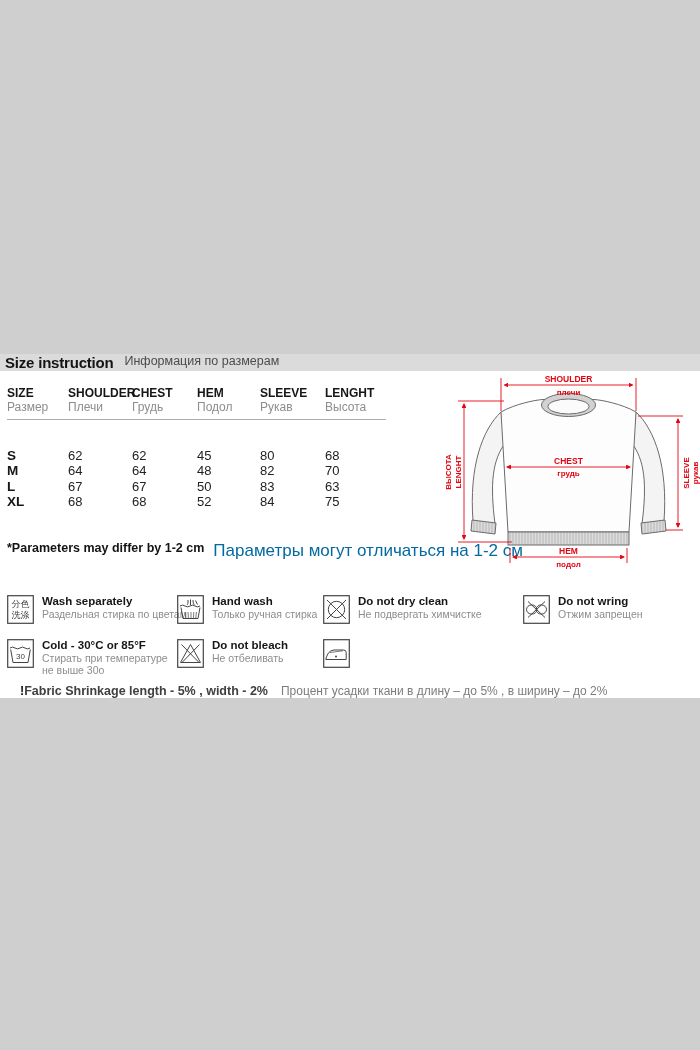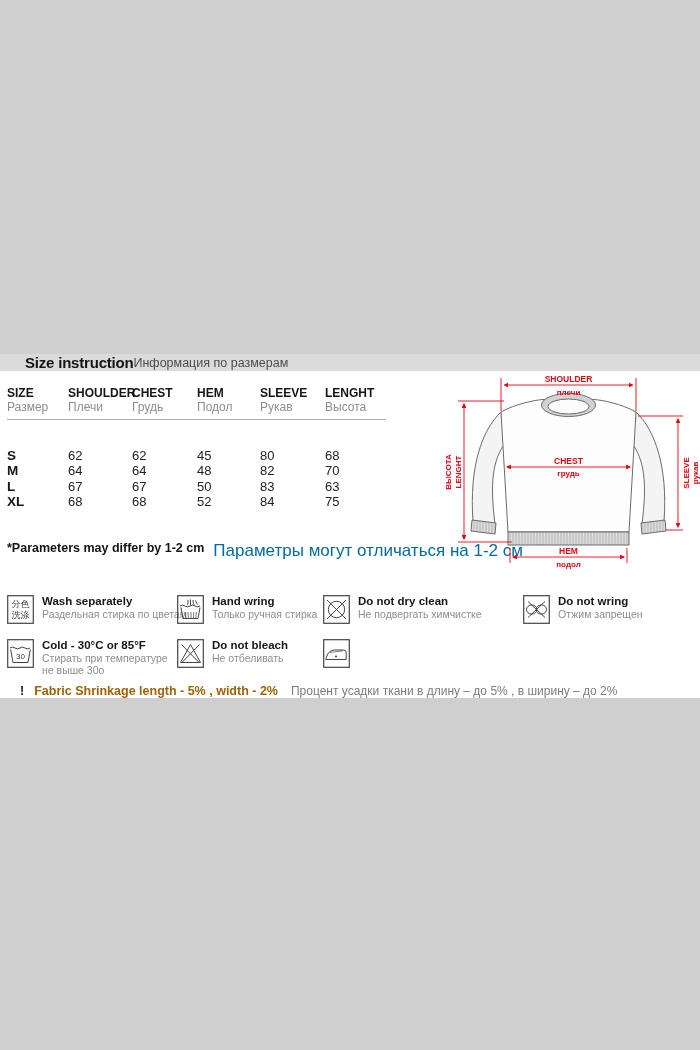--- a/index.html
+++ b/index.html
@@ -1,19 +1,19 @@
 <!DOCTYPE html>
 <html><head>
 <meta charset="utf-8">
 <style>
   *{margin:0;padding:0;box-sizing:border-box}
   html,body{width:700px;height:1050px}
   body{background:#cfcfcf;font-family:"Liberation Sans",sans-serif;position:relative;overflow:hidden}
   .content{position:absolute;left:0;top:354px;width:700px;height:344px;background:#ffffff}
-  .band{position:absolute;left:0;width:700px;height:17px;background:#dbdbdb;display:flex;align-items:center;padding-left:25px;}
+  .band{position:absolute;left:0;width:700px;height:17px;background:#dbdbdb;display:flex;align-items:flex-start;padding-left:5px;gap:11px}
   .band-size{top:0}
   .band-care{top:214px}
   .band .t{font-size:15px;font-weight:bold;color:#141414;letter-spacing:-0.2px;white-space:nowrap}
   .band .s{font-size:12.5px;color:#4c4c4c;white-space:nowrap}
   .trow{position:absolute;left:7px;display:grid;grid-template-columns:61px 64px 65px 63px 65px 60px}
   .thead-en{top:32px}
   .thead-ru{top:46px}
   .th{font-size:12px;font-weight:bold;color:#161616}
   .tru{font-size:12px;color:#8d8d8d}
   .rule{position:absolute;left:7px;top:65px;width:379px;height:1px;background:#aeaeae}
@@ -27,21 +27,21 @@
   .care{position:absolute;display:flex;gap:8px}
   .cicon{width:27px;height:29px;flex:none}
   .ctext b{display:block;font-size:11.5px;font-weight:bold;color:#161616;line-height:13px;white-space:nowrap}
   .ctext i{display:block;font-style:normal;font-size:10.5px;color:#8d8d8d;line-height:12px;white-space:nowrap}
   .ctext i.wrap130{white-space:normal;max-width:132px}
   .ctext i.wrap185{white-space:normal;max-width:188px}
   .c1{left:7px;top:241px}.c2{left:177px;top:241px}.c3{left:323px;top:241px}.c4{left:523px;top:241px}
   .c5{left:7px;top:285px}.c6{left:177px;top:285px}.c7{left:323px;top:285px}
   .snote{position:absolute;left:7px;top:330px;display:flex;align-items:baseline}
   .snote .ex{font-size:12.5px;font-weight:bold;color:#141414}
-  .snote b{font-size:12.5px;font-weight:bold;color:#a16207;margin-left:10px;white-space:nowrap}
+  .snote b{font-size:12.5px;font-weight:bold;color:#404040;white-space:nowrap}
   .snote span{font-size:12px;color:#7c7c7c;margin-left:13px;white-space:nowrap}
   svg text{font-family:"Liberation Sans",sans-serif}
 </style>
 </head>
 <body>
 
 <div class="content">
 
   <div class="band band-size">
     <span class="t">Size instruction</span>
@@ -177,21 +177,21 @@
         <path d="M3,11 Q5.5,9.2 8,11 Q10.5,12.8 13,11 Q15.5,9.2 18,11 Q20.5,12.8 23,11"></path>
         <path d="M4,12.5 L6,23.5 L21,23.5 L23,12.5"></path>
         <path d="M8,17 L8.8,23" stroke-width="0.7"></path>
           <path d="M11,17 L11.4,23" stroke-width="0.7"></path>
           <path d="M14,17 L14,23" stroke-width="0.7"></path>
           <path d="M16.8,17 L16.4,23" stroke-width="0.7"></path>
           <path d="M19.4,17 L18.8,23" stroke-width="0.7"></path>
       </g>
     </svg>
     <span class="ctext">
-      <b>Hand wring</b>
+      <b>Hand wash</b>
       <i>Только ручная стирка</i>
     </span>
   </div>
 
   <div class="care c3">
     <svg class="cicon" viewBox="0 0 27 29">
       <rect x="0.7" y="0.7" width="25.6" height="27.6" fill="none" stroke="#444" stroke-width="1.2"></rect>
       <circle cx="13.5" cy="14.5" r="8.2" fill="none" stroke="#444" stroke-width="1"></circle>
       <line x1="4" y1="5" x2="23" y2="24" stroke="#444" stroke-width="1"></line>
       <line x1="23" y1="5" x2="4" y2="24" stroke="#444" stroke-width="1"></line>

